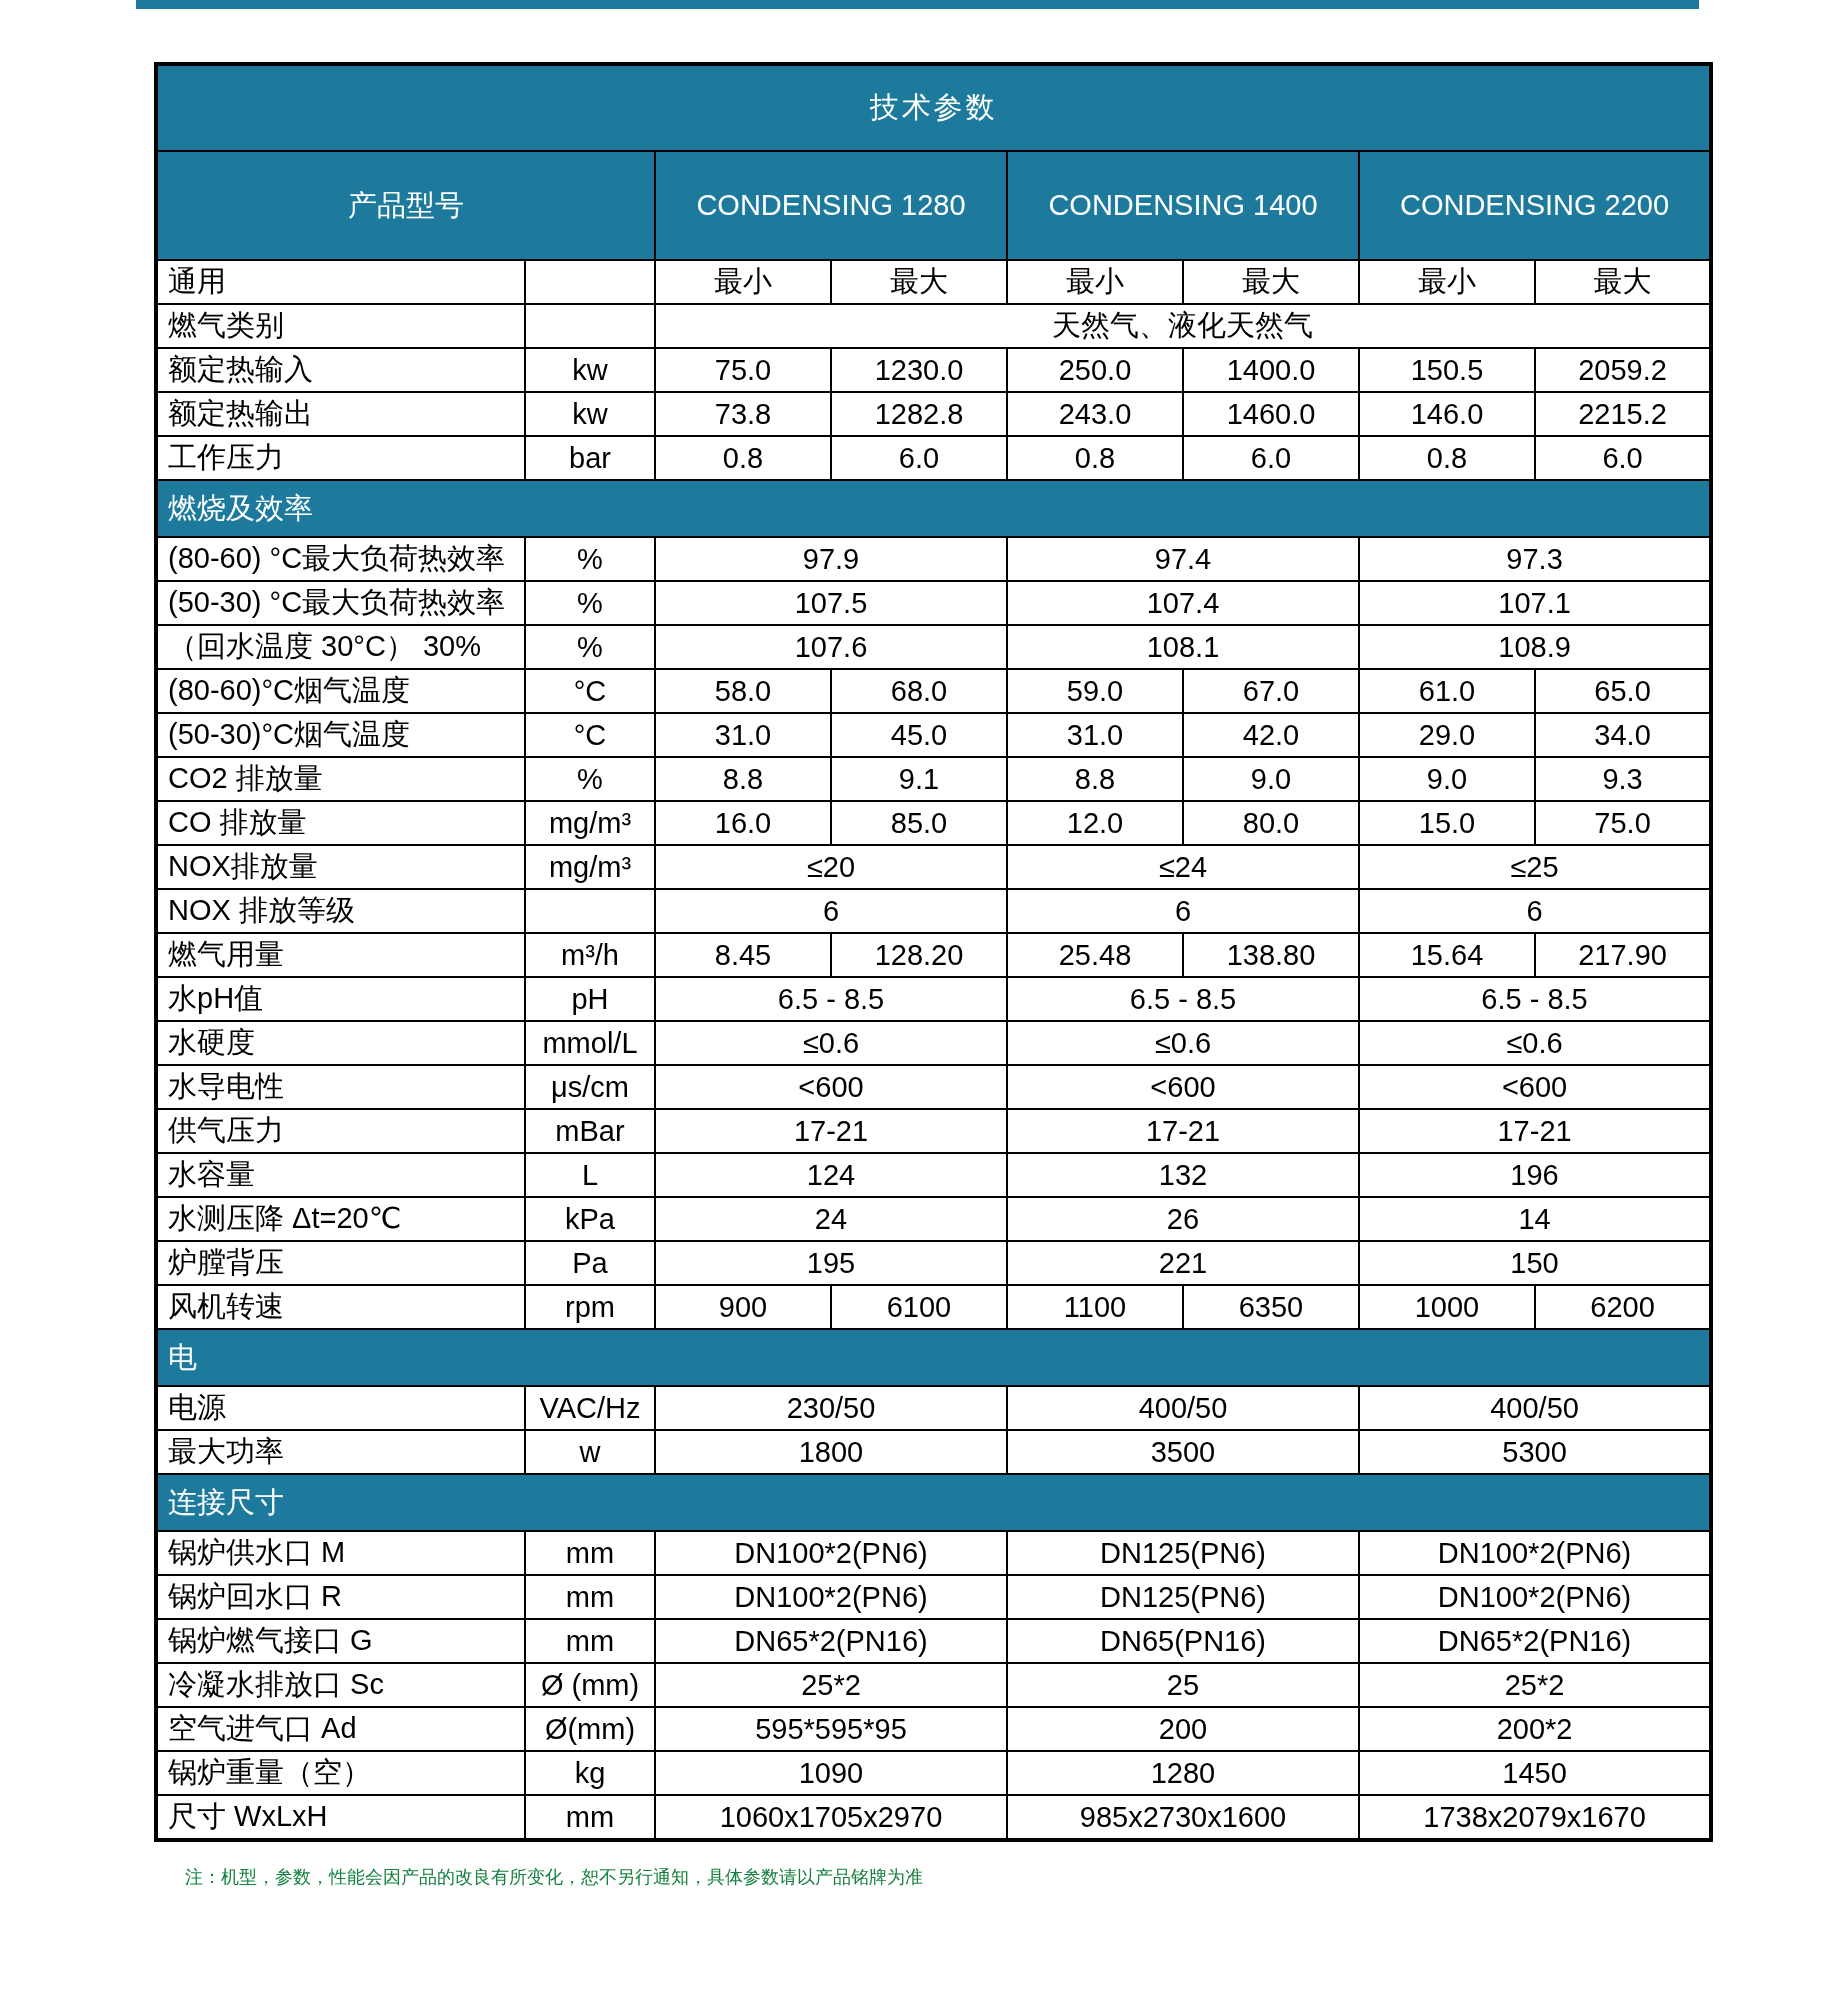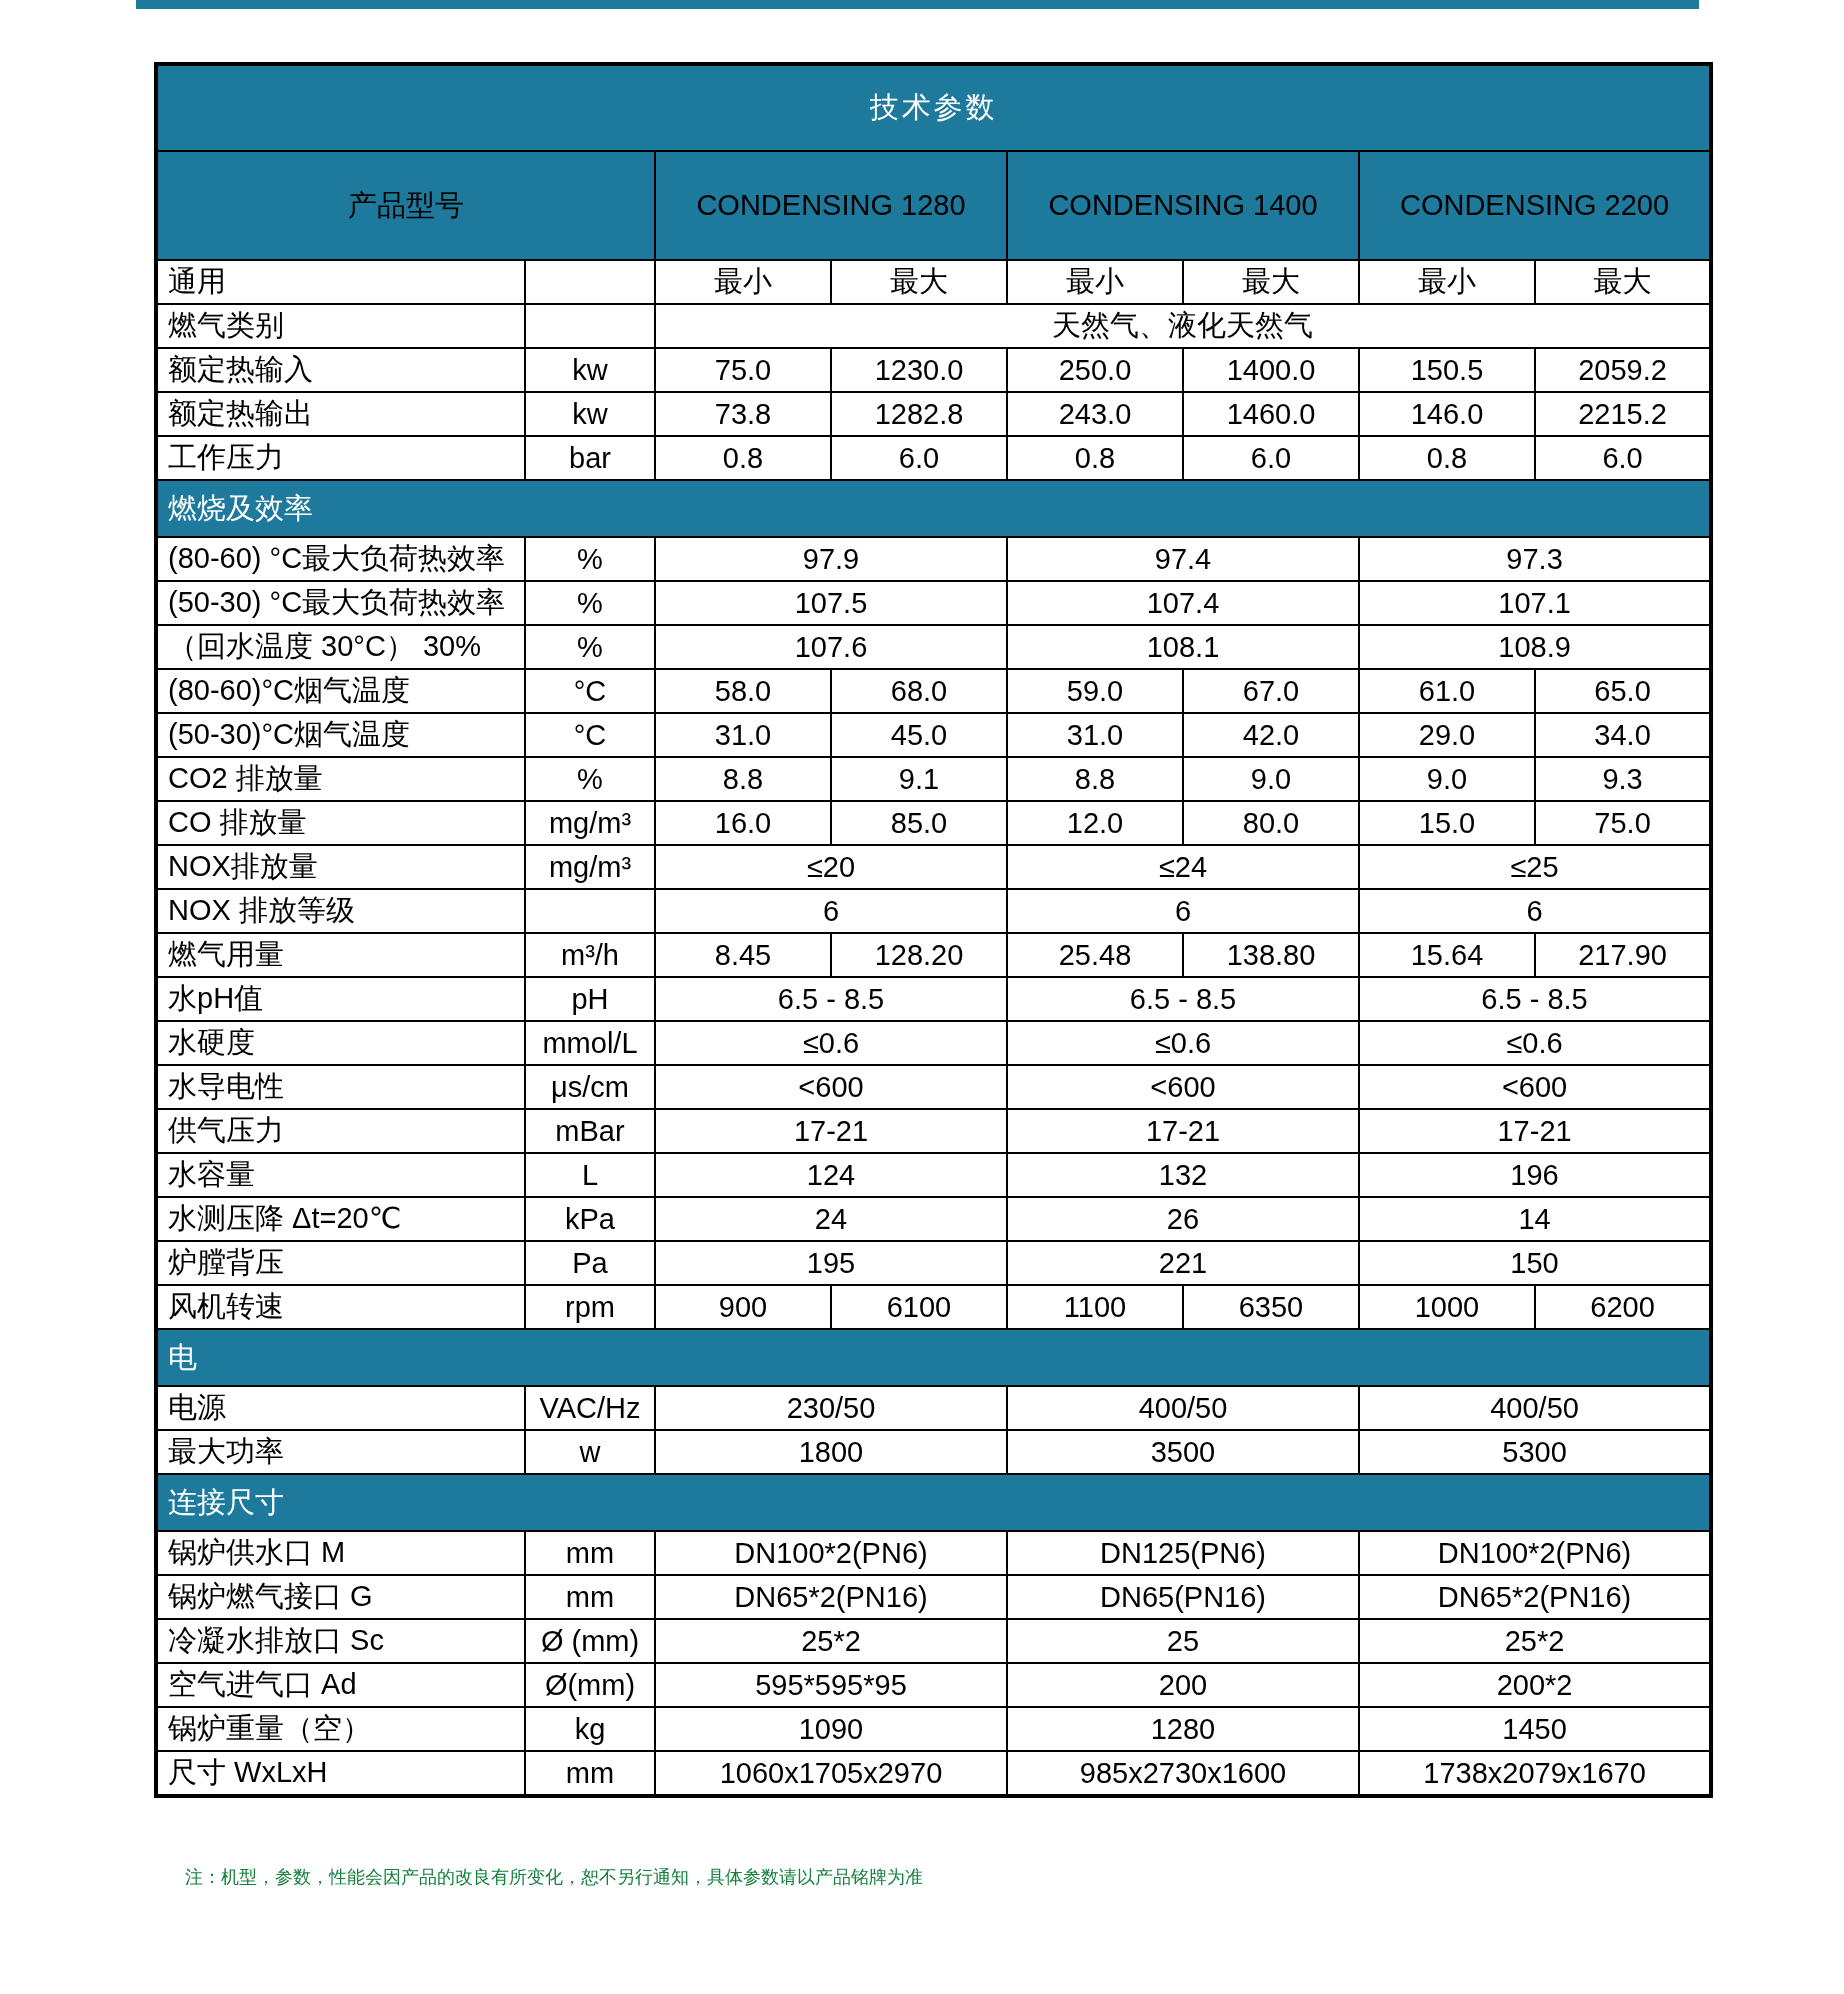--- a/index.html
+++ b/index.html
@@ -21,21 +21,21 @@
     vertical-align:middle;font-size:29px;font-weight:normal;
     overflow:hidden;white-space:nowrap;
   }
   tr.title-row{height:87px;}
   .title-cell{
     background:#1d7a9c;color:#ffffff;text-align:center;
     font-size:46px;font-weight:bold;letter-spacing:2.9px;
   }
   tr.model-row{height:109px;}
   .model-cell{
-    background:#1d7a9c;color:#000000;text-align:center;
+    background:#1d7a9c;color:#ffffff;text-align:center;
     font-size:32px;font-weight:bold;
   }
   tbody tr{height:38px;}
   .label-cell{text-align:left;padding-left:10px;}
   .unit-cell{text-align:center;}
   .value-cell{text-align:center;}
   tr.section-row{height:57px;}
   .section-cell{
     background:#1d7a9c;color:#ffffff;text-align:left;padding-left:10px;
     font-size:30px;
@@ -286,20 +286,27 @@
         <td colspan="8" class="section-cell">连接尺寸</td>
       </tr>
       <tr>
         <td class="label-cell">锅炉供水口  M</td>
         <td class="unit-cell">mm</td>
         <td class="value-cell" colspan="2">DN100*2(PN6)</td>
         <td class="value-cell" colspan="2">DN125(PN6)</td>
         <td class="value-cell" colspan="2">DN100*2(PN6)</td>
       </tr>
       <tr>
+        <td class="label-cell">锅炉回水口  R</td>
+        <td class="unit-cell">mm</td>
+        <td class="value-cell" colspan="2">DN100*2(PN6)</td>
+        <td class="value-cell" colspan="2">DN125(PN6)</td>
+        <td class="value-cell" colspan="2">DN100*2(PN6)</td>
+      </tr>
+      <tr>
         <td class="label-cell">锅炉燃气接口  G</td>
         <td class="unit-cell">mm</td>
         <td class="value-cell" colspan="2">DN65*2(PN16)</td>
         <td class="value-cell" colspan="2">DN65(PN16)</td>
         <td class="value-cell" colspan="2">DN65*2(PN16)</td>
       </tr>
       <tr>
         <td class="label-cell">冷凝水排放口  Sc</td>
         <td class="unit-cell">Ø (mm)</td>
         <td class="value-cell" colspan="2">25*2</td>

